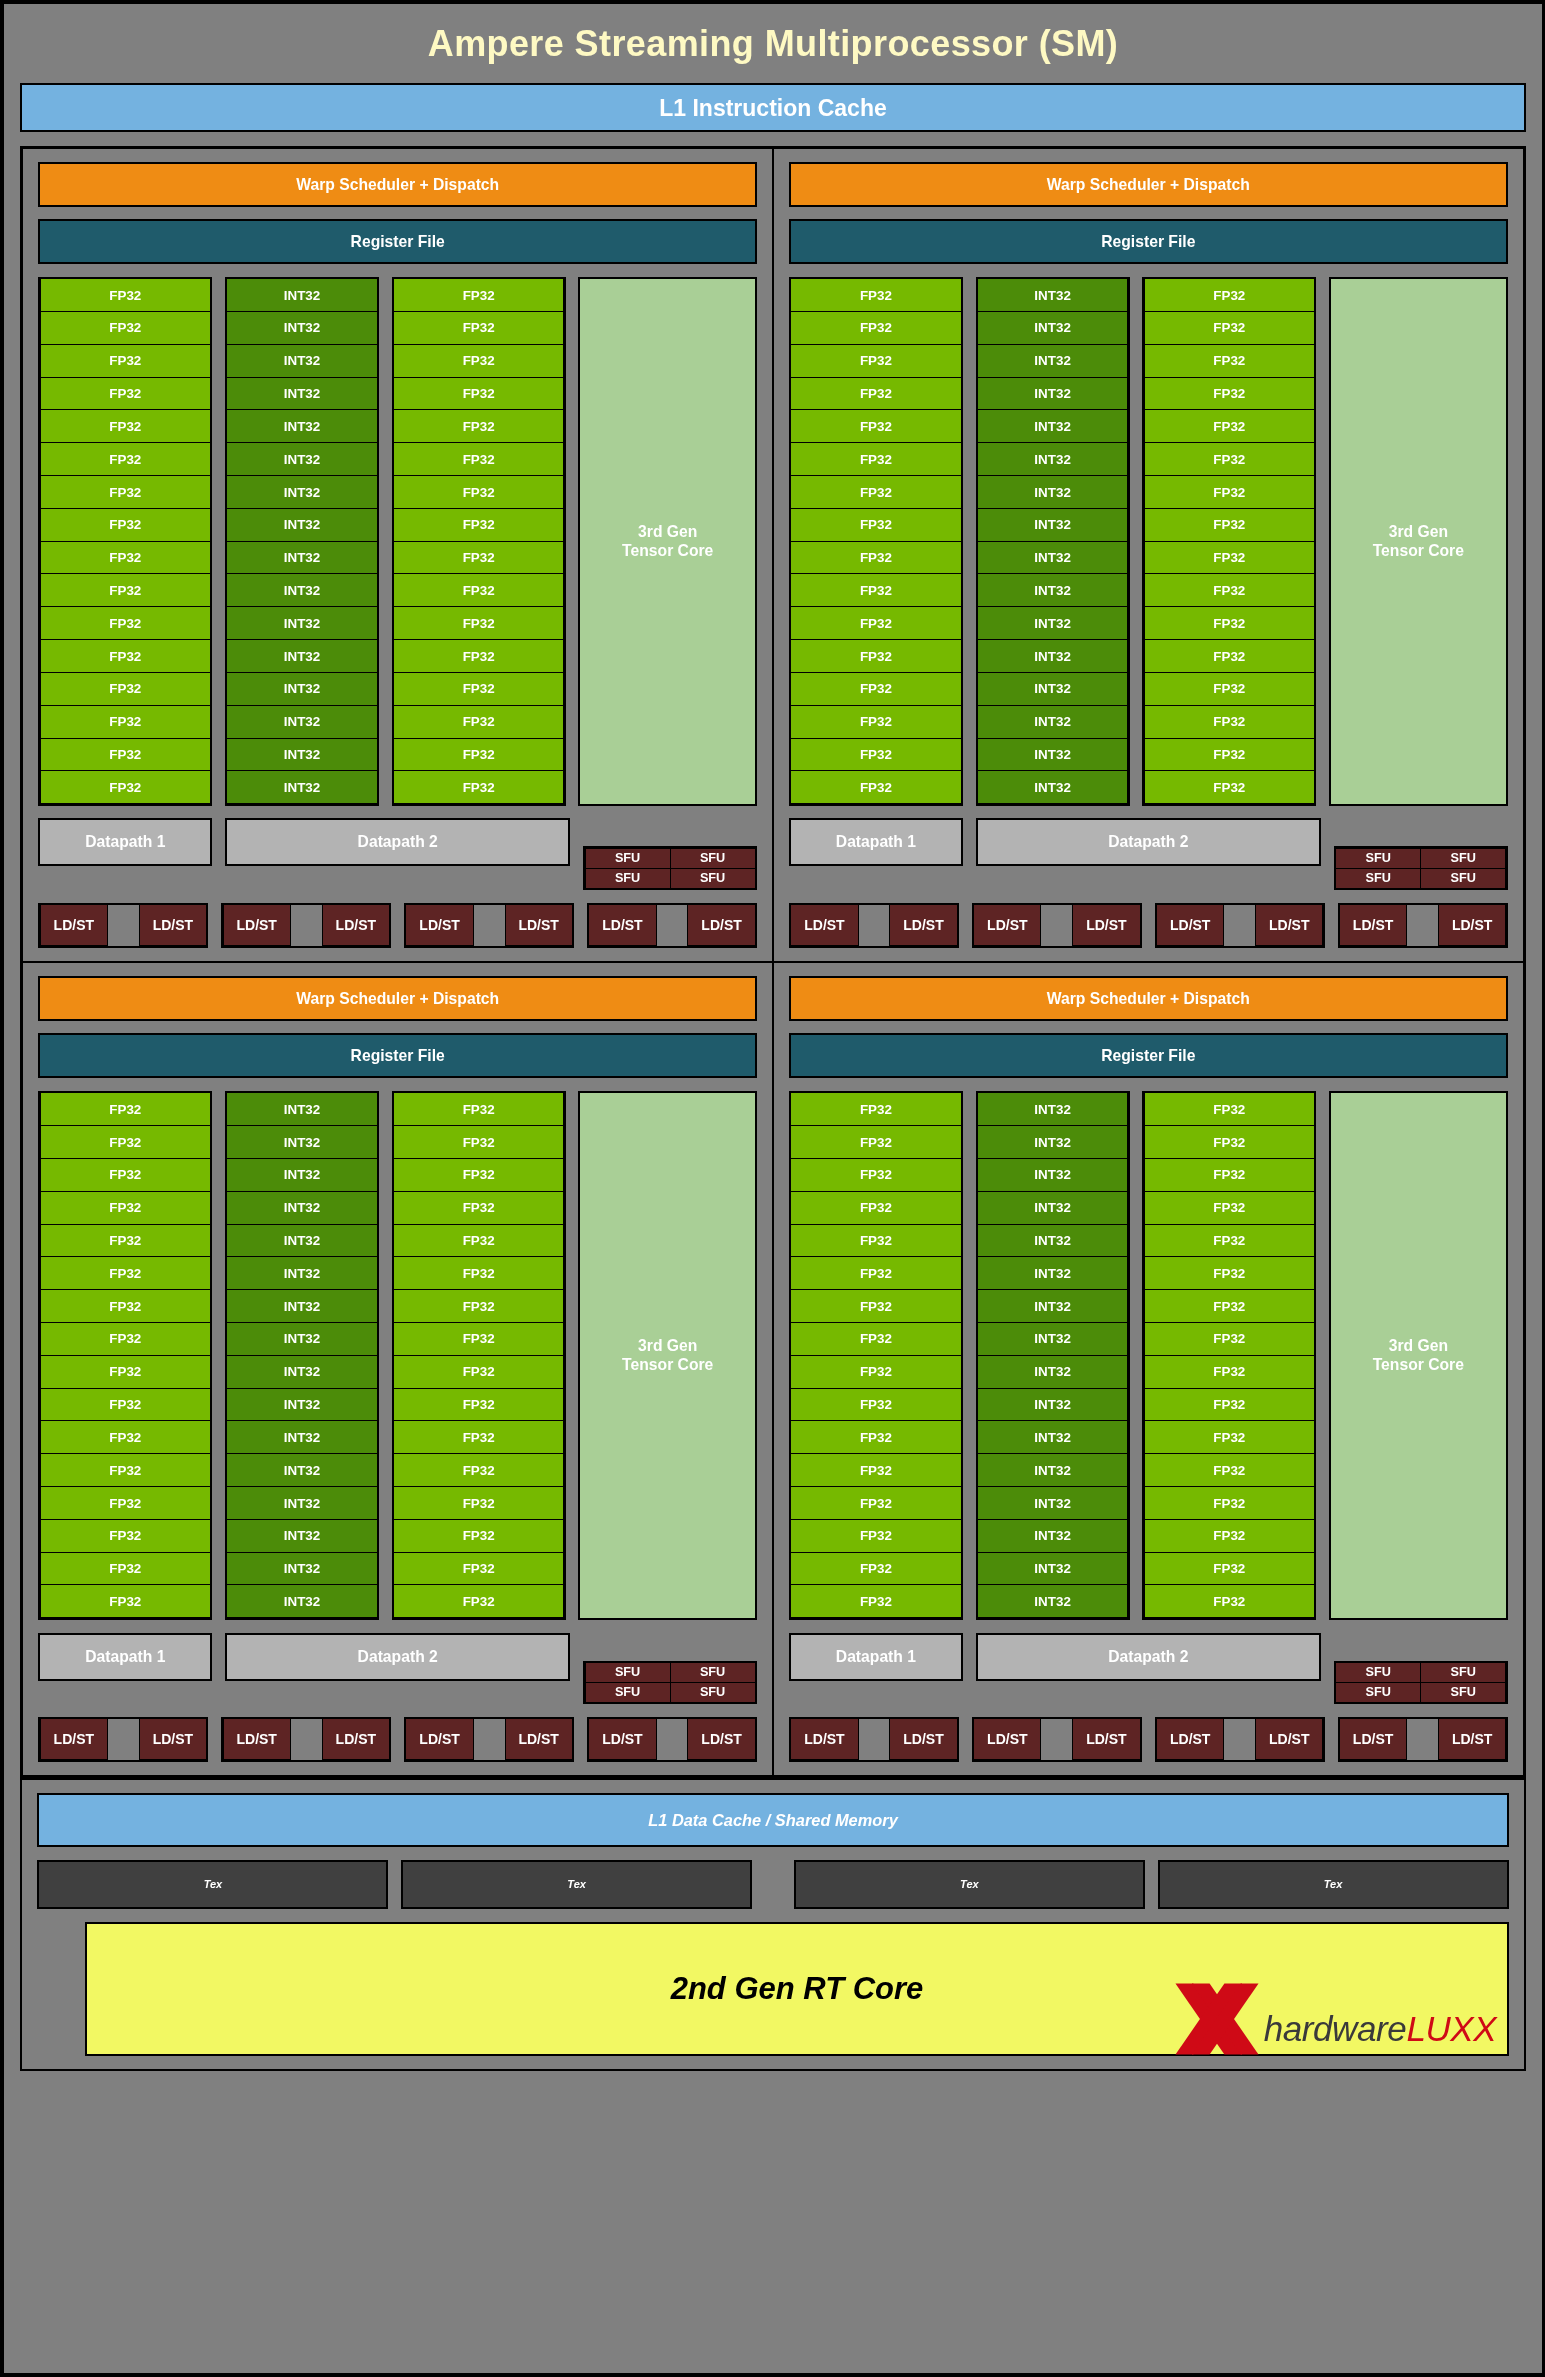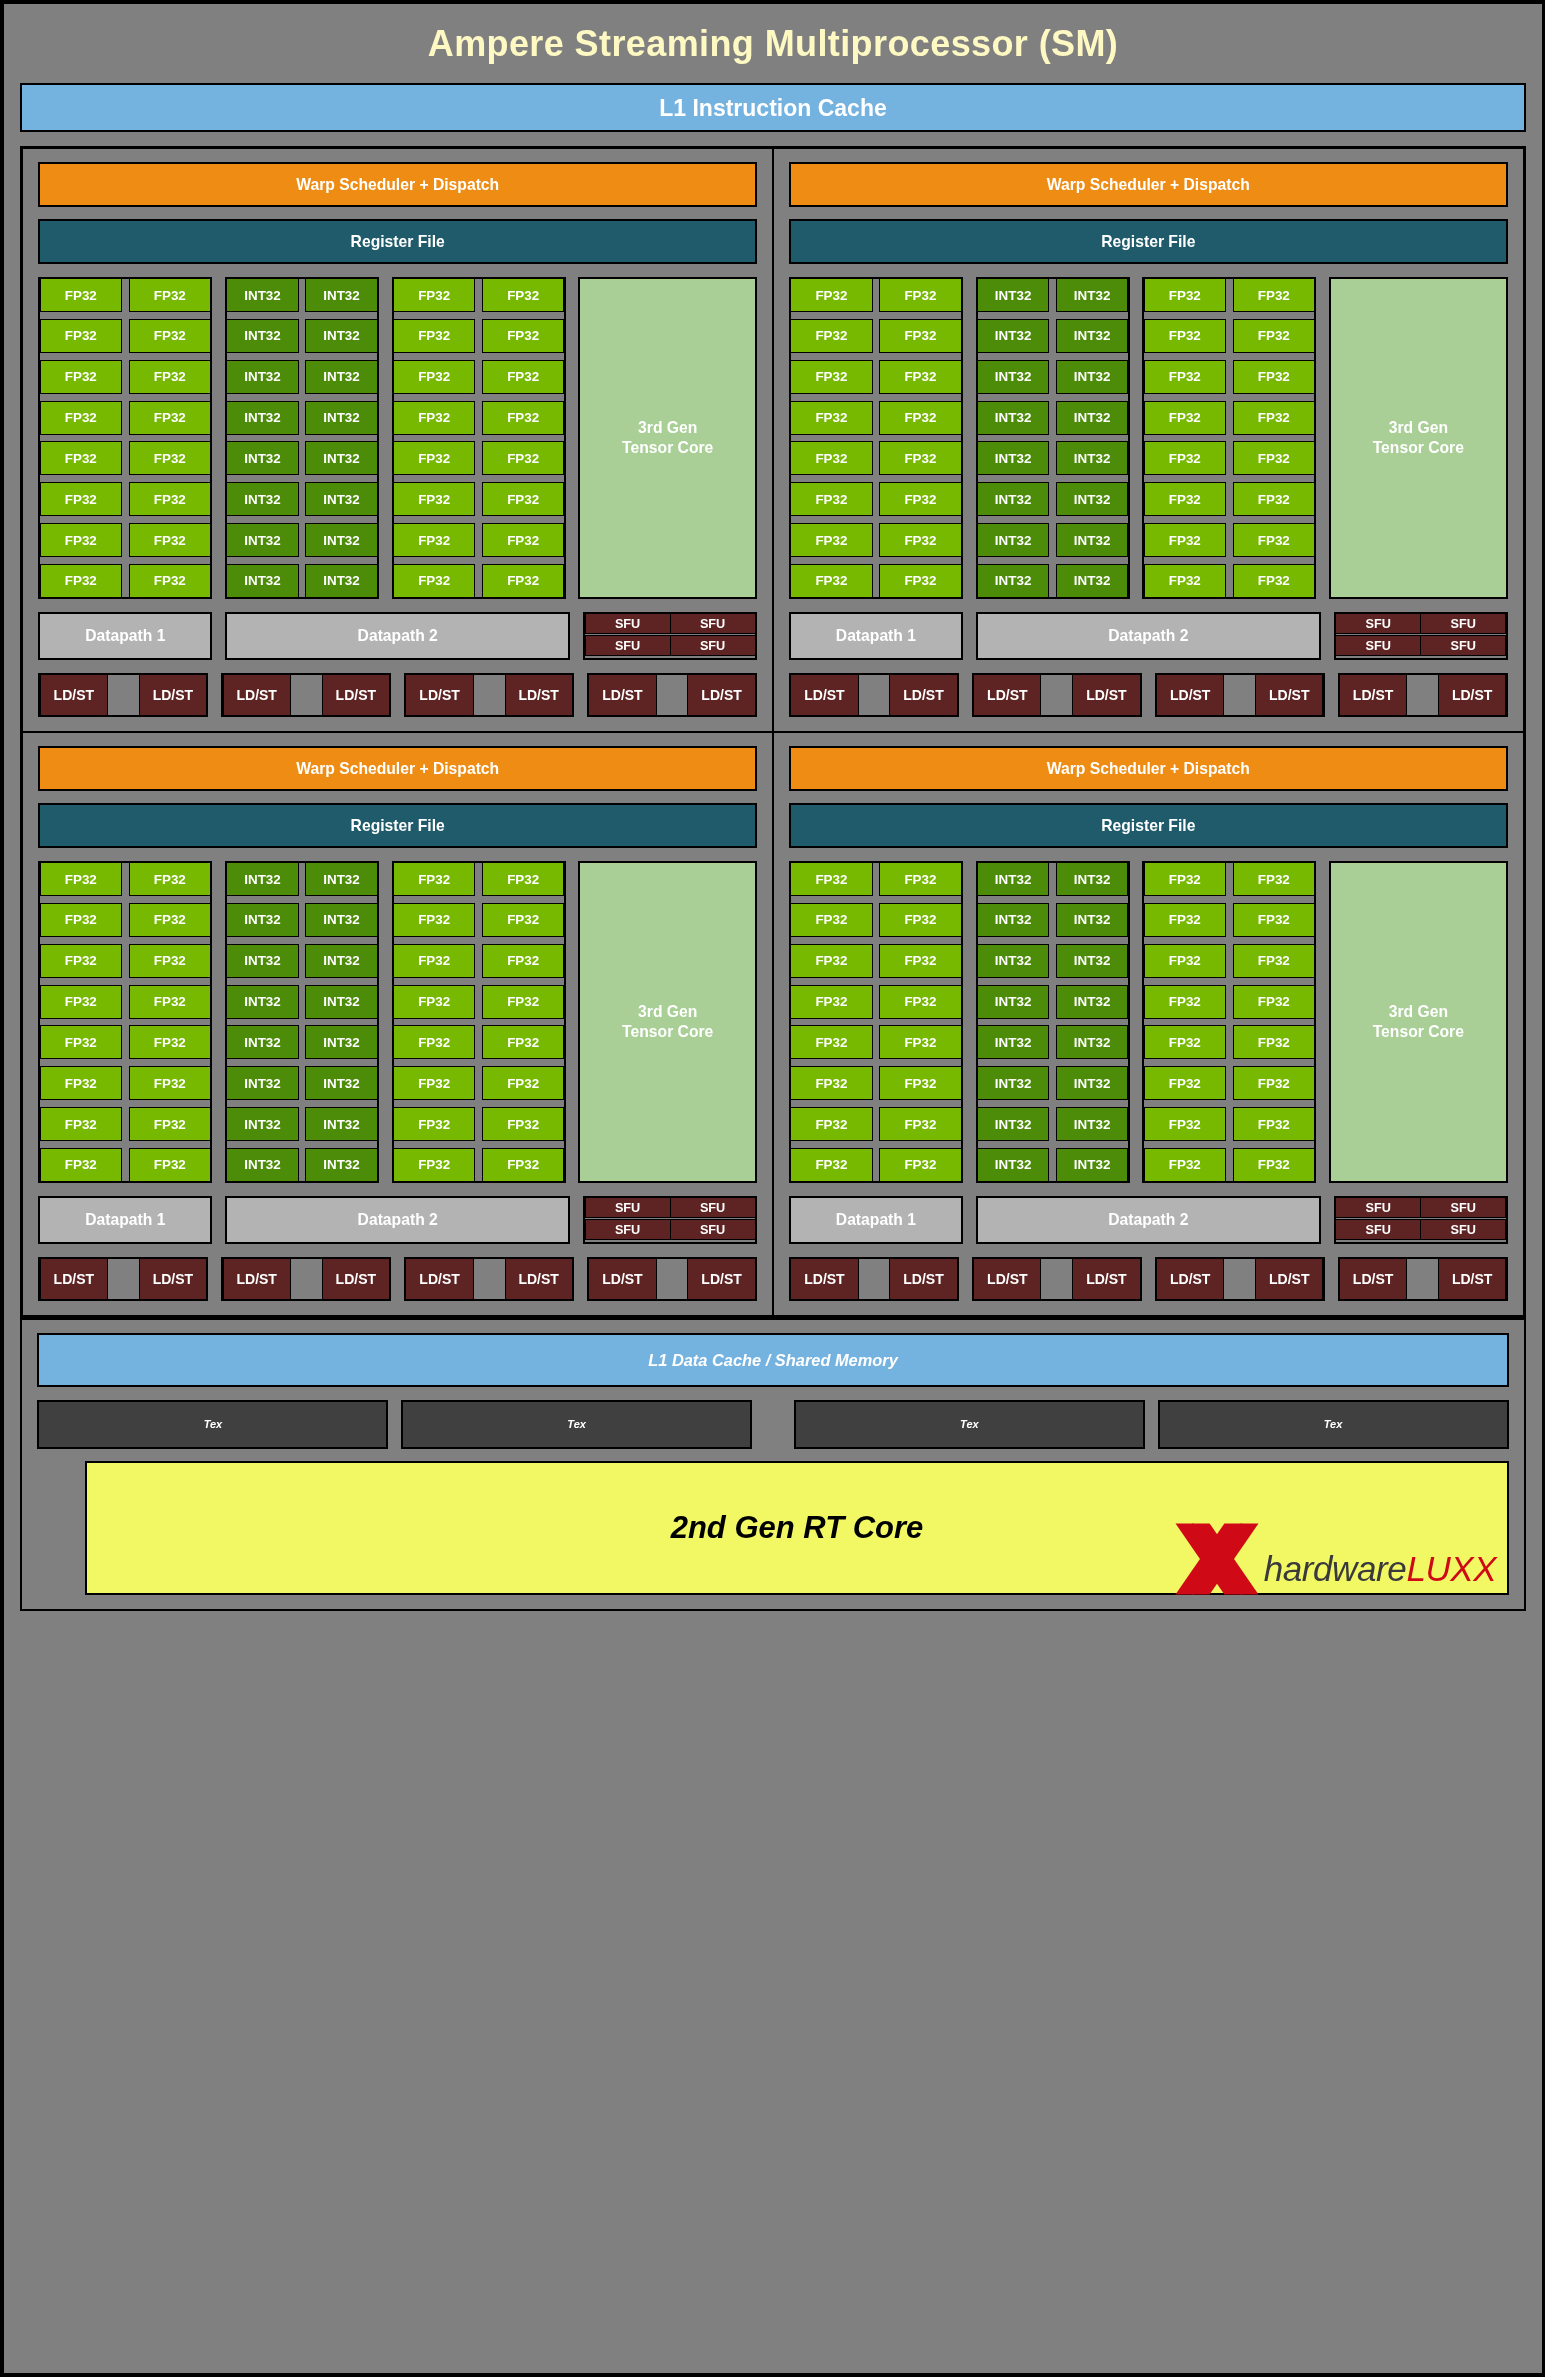--- a/index.html
+++ b/index.html
@@ -56,22 +56,22 @@
   .reg-file{
     background:#1f5b6b;height:45px;font-size:15.7px;width:100%;
     margin-top:12px;
   }
   
   .core-area{
     display:flex;gap:12.7px;margin-top:12.7px;
   }
   .core-col{
     display:grid;
-    grid-template-columns:1fr 1fr;
-    gap:8px;
+    grid-template-columns:1fr;
+    gap:0;
     border:2.2px solid #000;
     box-sizing:border-box;
   }
   .core-col.g-fp{flex:0 0 auto;width:174px;}
   .core-col.g-int{flex:0 0 auto;width:154px;}
   .core-col.g-fp2{flex:0 0 auto;width:174px;}
   .core-cell{
     box-sizing:border-box;
     height:34px;
     border:1.1px solid #000;
@@ -94,21 +94,21 @@
     background:#b3b3b3;height:48px;font-size:15.7px;
     border:2.2px solid #000;box-sizing:border-box;
     display:flex;align-items:center;justify-content:center;
     color:#fff;font-weight:bold;
   }
   .dp1{flex:0 0 auto;width:174px;}
   .dp2{flex:1 1 auto;}
   .sfu-block{
     flex:0 0 auto;width:174px;
     display:grid;grid-template-columns:1fr 1fr;grid-template-rows:1fr 1fr;
-    border:2.2px solid #000;box-sizing:border-box;
+    border:2.2px solid #000;box-sizing:border-box;margin-top:28px;
   }
   .sfu-cell{
     box-sizing:border-box;height:21px;
     border:1.1px solid #000;margin:-0.6px;
     background:#5e2424;
     display:flex;align-items:center;justify-content:center;
     color:#fff;font-weight:bold;font-size:12.7px;
   }
   
   .ldst-row{display:flex;gap:12.7px;margin-top:12.7px;}

